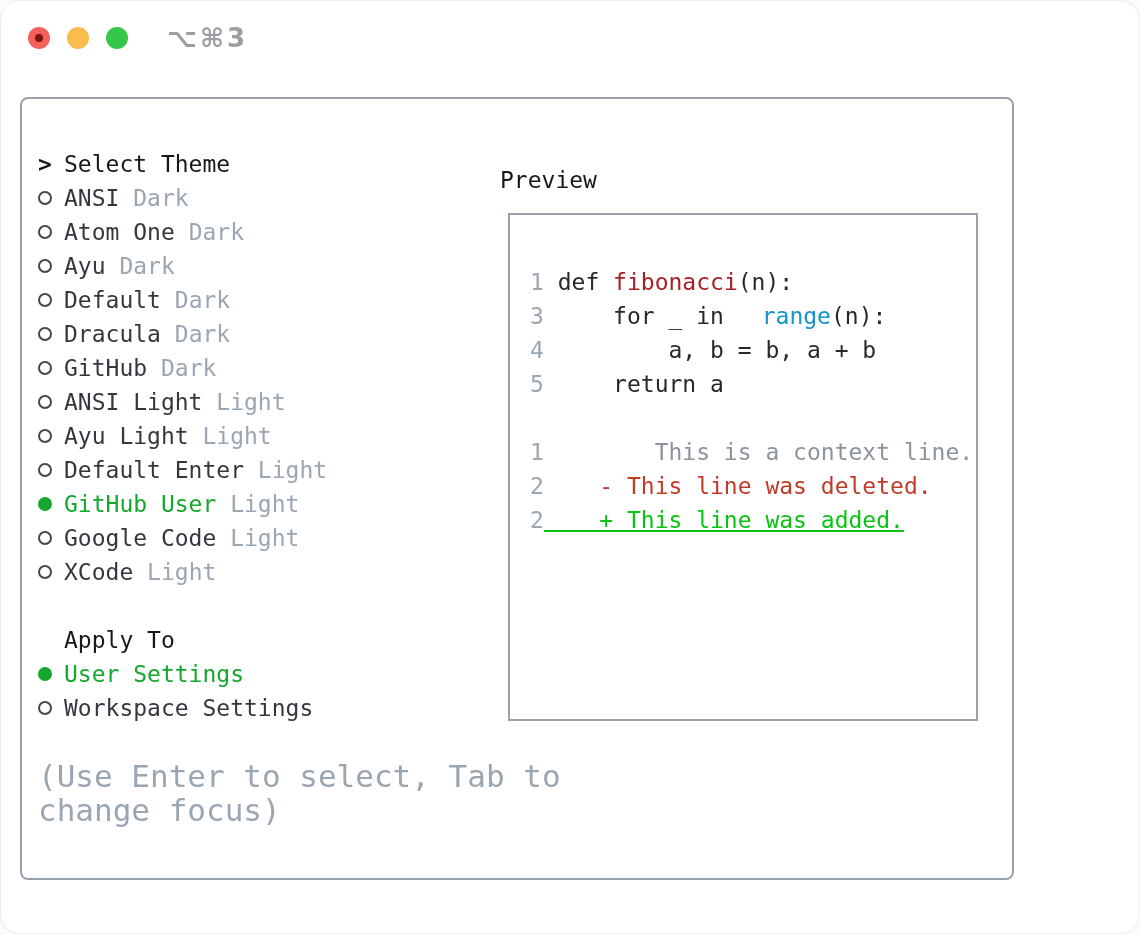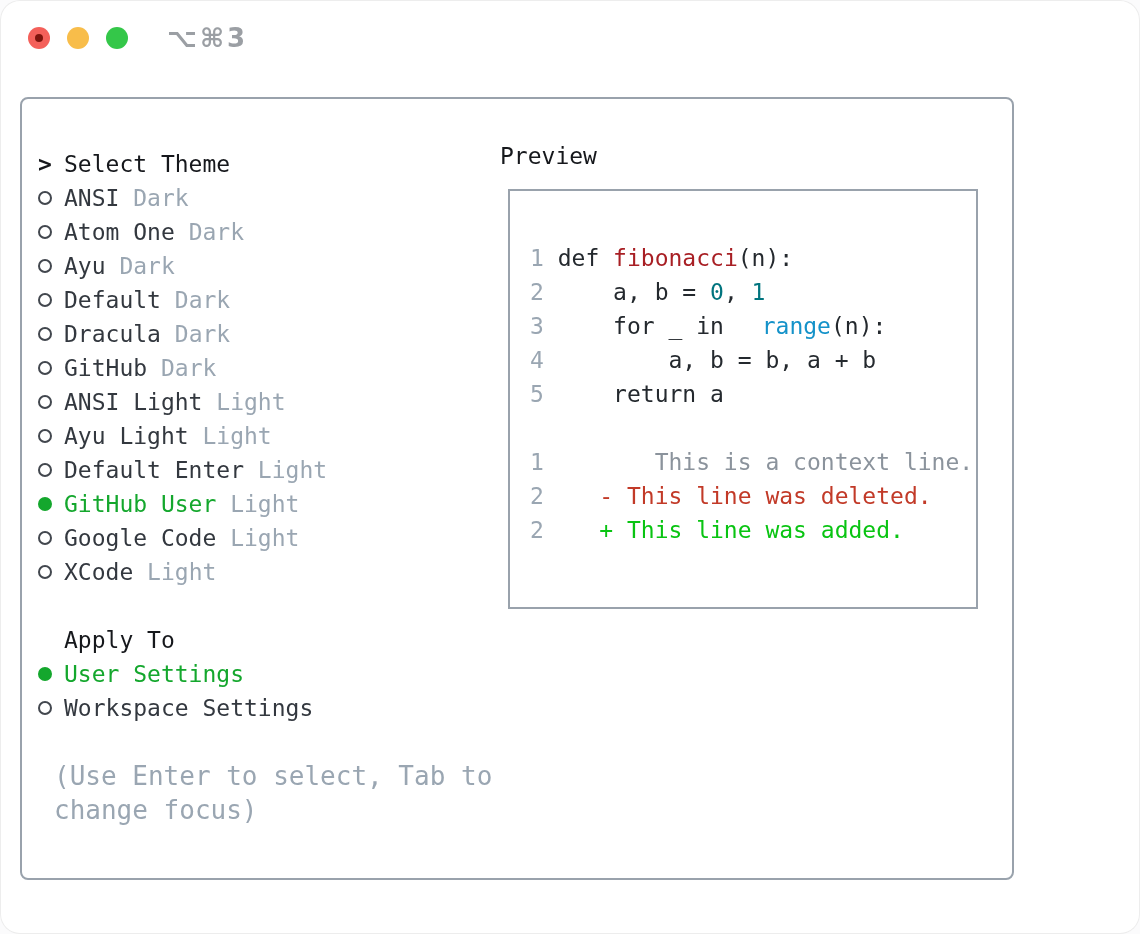--- a/index.html
+++ b/index.html
@@ -34,35 +34,35 @@
   .marker{width:26px;display:flex;align-items:center;flex:0 0 26px;}
   .prompt{font-weight:bold;color:var(--ink);font-size:23px;}
   .radio{width:14px;height:14px;border:2px solid #42474e;border-radius:50%;}
   .radio.on{background:var(--accent-green);border-color:var(--accent-green);}
   .hdr{font-weight:normal;color:var(--ink);}
   .subhdr{color:var(--ink);text-align:right;}
   .name{color:var(--item-ink);text-align:right;}
   .name.sel{color:var(--accent-green);}
   .variant{color:var(--muted);}
   .spacer{height:34px;}
-  .hint-line{height:34px;line-height:34px;font-size:26px;color:var(--muted);white-space:pre;margin-left:16px;}
+  .hint-line{height:34px;line-height:34px;font-size:31px;color:var(--muted);white-space:pre;}
   
-  .right-col{position:absolute;left:478px;top:40px;}
-  .preview-box{margin-left:8px;margin-top:16px;width:470px;height:420px;
+  .right-col{position:absolute;left:478px;top:64px;}
+  .preview-box{margin-left:8px;margin-top:16px;width:470px;height:508px;
                border:2px solid var(--border);background:#fff;
                padding:50px 0 0 20px;overflow:hidden;}
   .pline{height:34px;line-height:34px;font-size:23px;white-space:pre;}
   .ln{color:var(--linenum);}
   .tk-code{color:var(--code-ink);}
   .tk-func{color:var(--func-red);}
   .tk-num{color:var(--number-teal);}
   .tk-builtin{color:var(--builtin-blue);margin-left:24px;}
   .tk-context{color:var(--diff-context);}
   .tk-deleted{color:var(--diff-deleted);}
-  .tk-added{color:var(--diff-added);}
+  .tk-added{color:var(--diff-added);text-decoration:underline;}
 </style>
 </head>
 <body>
 
 <div class="window">
 
   <div class="titlebar">
     <span class="tl tl-red"></span>
     <span class="tl tl-yellow"></span>
     <span class="tl tl-green"></span>
@@ -165,21 +165,20 @@
           <div class="hint-line">change focus)</div>
         </div>
     </div>
 
     <div class="right-col">
       <div class="row">
         <span class="hdr">Preview</span>
       </div>
       <div class="preview-box" id="preview-box">
           <div class="pline"><span class="ln">1</span><span class="tk-code"> def </span><span class="tk-func">fibonacci</span><span class="tk-code">(n):</span></div>
-          <div class="pline"><span class="ln">2</span><span class="tk-code">     a, b = </span><span class="tk-num">0</span><span class="tk-code">, </span><span class="tk-num">1</span></div>
           <div class="pline"><span class="ln">3</span><span class="tk-code">     for _ in </span><span class="tk-builtin">range</span><span class="tk-code">(n):</span></div>
           <div class="pline"><span class="ln">4</span><span class="tk-code">         a, b = b, a + b</span></div>
           <div class="pline"><span class="ln">5</span><span class="tk-code">     return a</span></div>
           <div class="pline"><span class="ln"></span></div>
           <div class="pline"><span class="ln">1</span><span class="tk-context">        This is a context line.</span></div>
           <div class="pline"><span class="ln">2</span><span class="tk-deleted">    - This line was deleted.</span></div>
           <div class="pline"><span class="ln">2</span><span class="tk-added">    + This line was added.</span></div>
         </div>
     </div>
 

